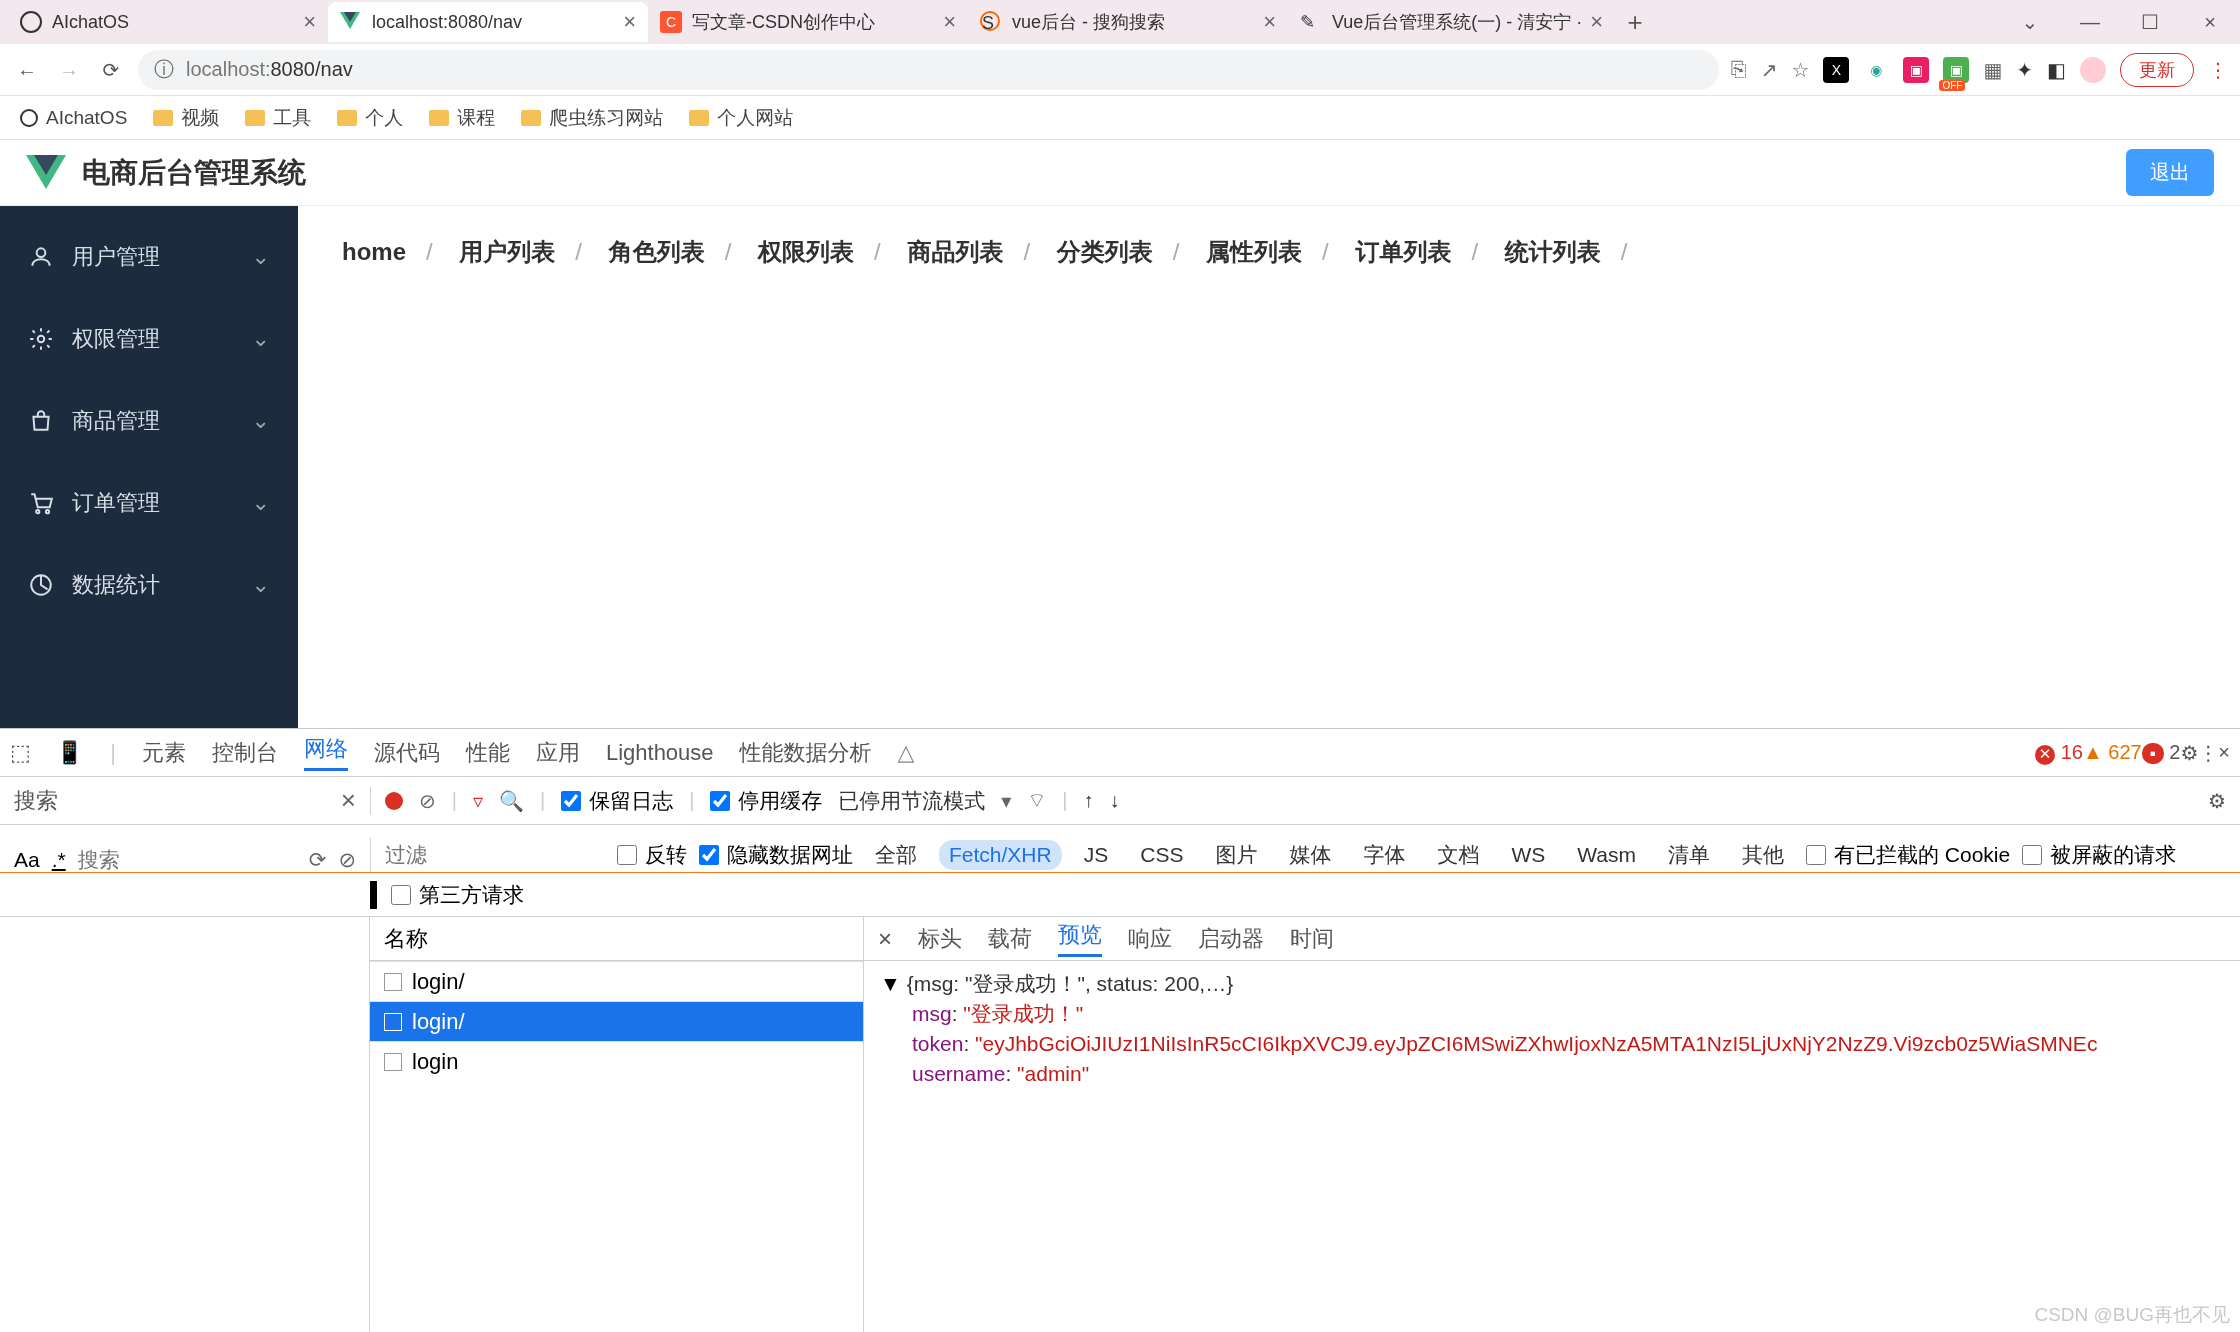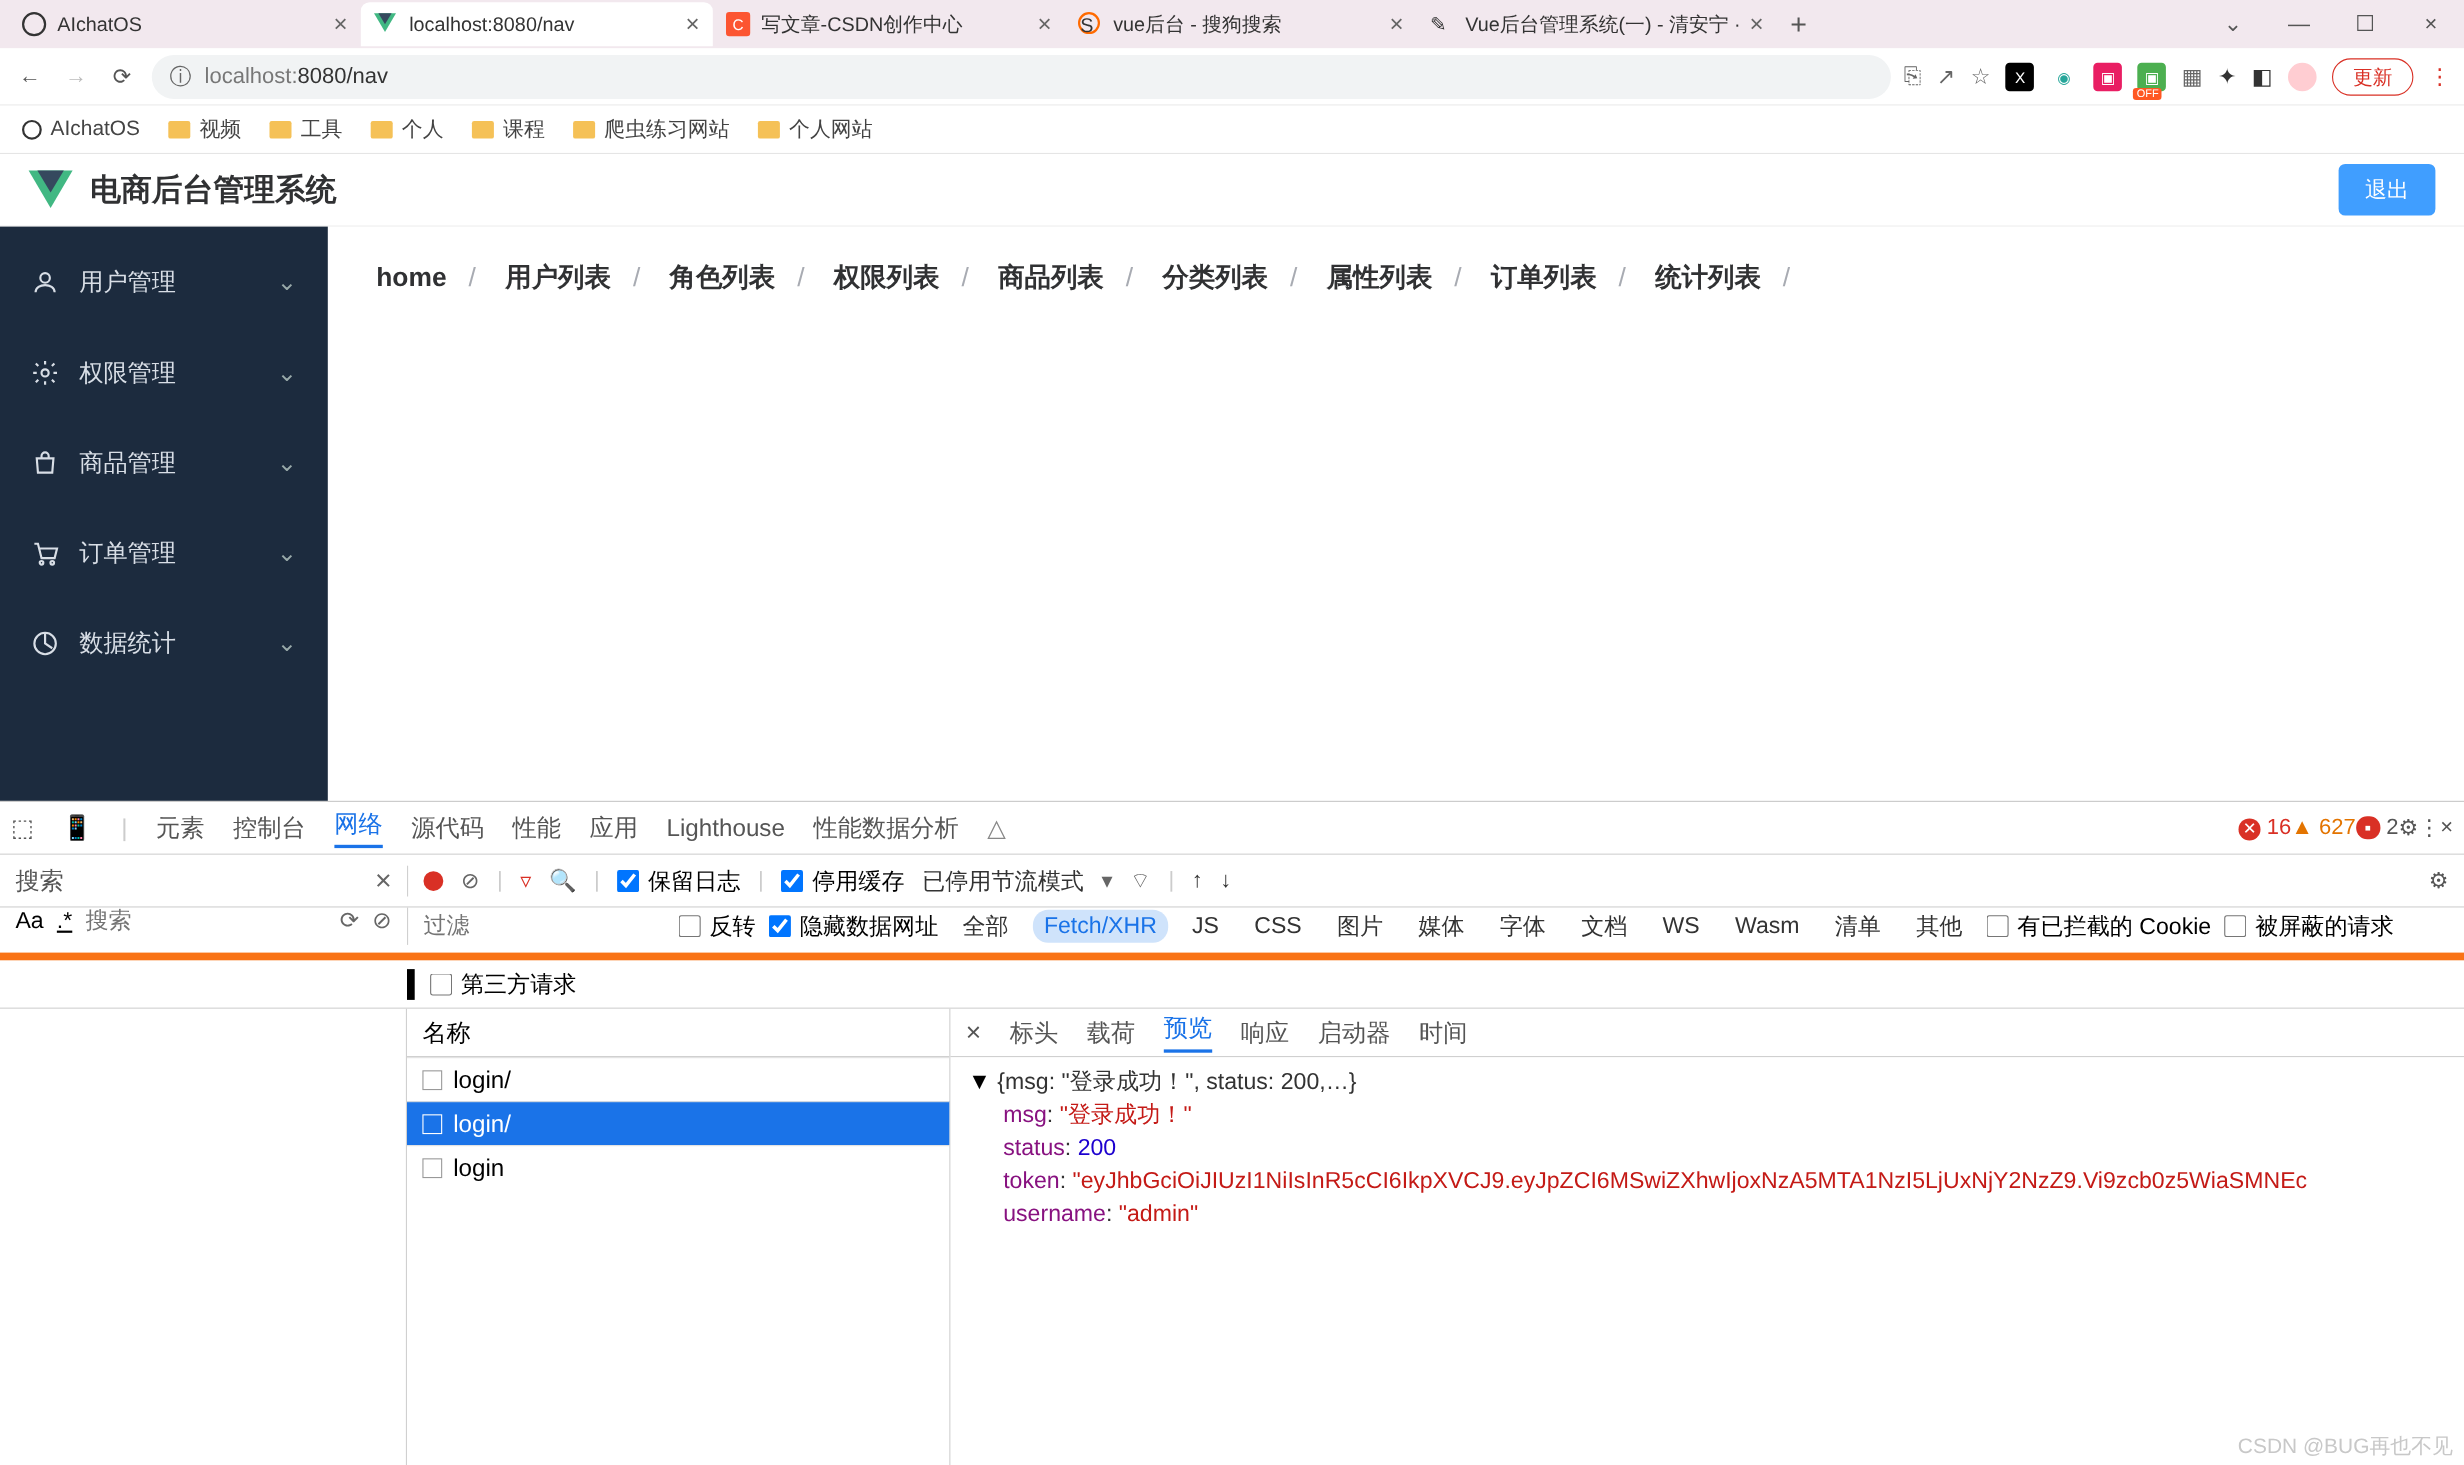--- a/index.html
+++ b/index.html
@@ -61,21 +61,21 @@
     .warn-count { color: #e37400; }
 
     .search-row { display: flex; align-items: center; height: 48px; border-bottom: 1px solid #d0d0d0; }
     .sr-left { width: 370px; display: flex; align-items: center; padding: 0 14px; gap: 12px; font-size: 22px; color: #555; }
     .sr-right { flex: 1; display: flex; align-items: center; gap: 16px; padding: 0 14px; border-left: 1px solid #d0d0d0; }
     .rec-dot { width: 18px; height: 18px; background: #d93025; border-radius: 50%; display: inline-block; }
     .toolbar-txt { font-size: 21px; color: #333; }
     .chk { display: inline-flex; align-items: center; gap: 8px; font-size: 21px; }
     .chk input { width: 20px; height: 20px; }
 
-    .filter-row { display: flex; align-items: flex-start; height: 48px; border-bottom: 7px solid #f97316; }
+    .filter-row { display: flex; align-items: flex-end; height: 48px; border-bottom: 1px solid #f97316; }
     .fr-left { width: 370px; display: flex; align-items: center; padding: 0 14px; gap: 12px; font-size: 21px; }
     .fr-right { flex: 1; display: flex; align-items: center; gap: 12px; padding: 0 14px; border-left: 1px solid #d0d0d0; font-size: 21px; }
     .filter-input { border: none; background: transparent; font-size: 21px; color: #888; width: 220px; }
     .type-btn { padding: 3px 10px; color: #333; }
     .type-btn.sel { background: #cfe3fb; color: #1a73e8; border-radius: 14px; }
 
     .third-row { display: flex; align-items: center; height: 44px; border-bottom: 1px solid #d0d0d0; }
     .tr-right { flex: 1; display: flex; align-items: center; gap: 10px; padding: 0 14px; font-size: 21px; border-left: 7px solid #000000; }
     .tr-left { width: 370px; }
 
@@ -405,21 +405,20 @@
             <span>标头</span>
             <span>载荷</span>
             <span class="active">预览</span>
             <span>响应</span>
             <span>启动器</span>
             <span>时间</span>
           </div>
           <div class="json-view">
             <div><span>▼</span> <span class="json-punc">{msg: "登录成功！", status: 200,…}</span></div>
             <div style="padding-left:32px"><span class="json-key">msg</span><span class="json-punc">: </span><span class="json-str">"登录成功！"</span></div>
-            <div style="padding-left:32px"><span class="json-key">status</span><span class="json-punc">: </span><span class="json-num">200</span></div>
             <div style="padding-left:32px"><span class="json-key">token</span><span class="json-punc">: </span><span class="json-str">"eyJhbGciOiJIUzI1NiIsInR5cCI6IkpXVCJ9.eyJpZCI6MSwiZXhwIjoxNzA5MTA1NzI5LjUxNjY2NzZ9.Vi9zcb0z5WiaSMNEc</span></div>
             <div style="padding-left:32px"><span class="json-key">username</span><span class="json-punc">: </span><span class="json-str">"admin"</span></div>
           </div>
         </div>
       </div>
     </div>
   </div>
 </div>
 
 <div class="watermark">CSDN @BUG再也不见</div>

